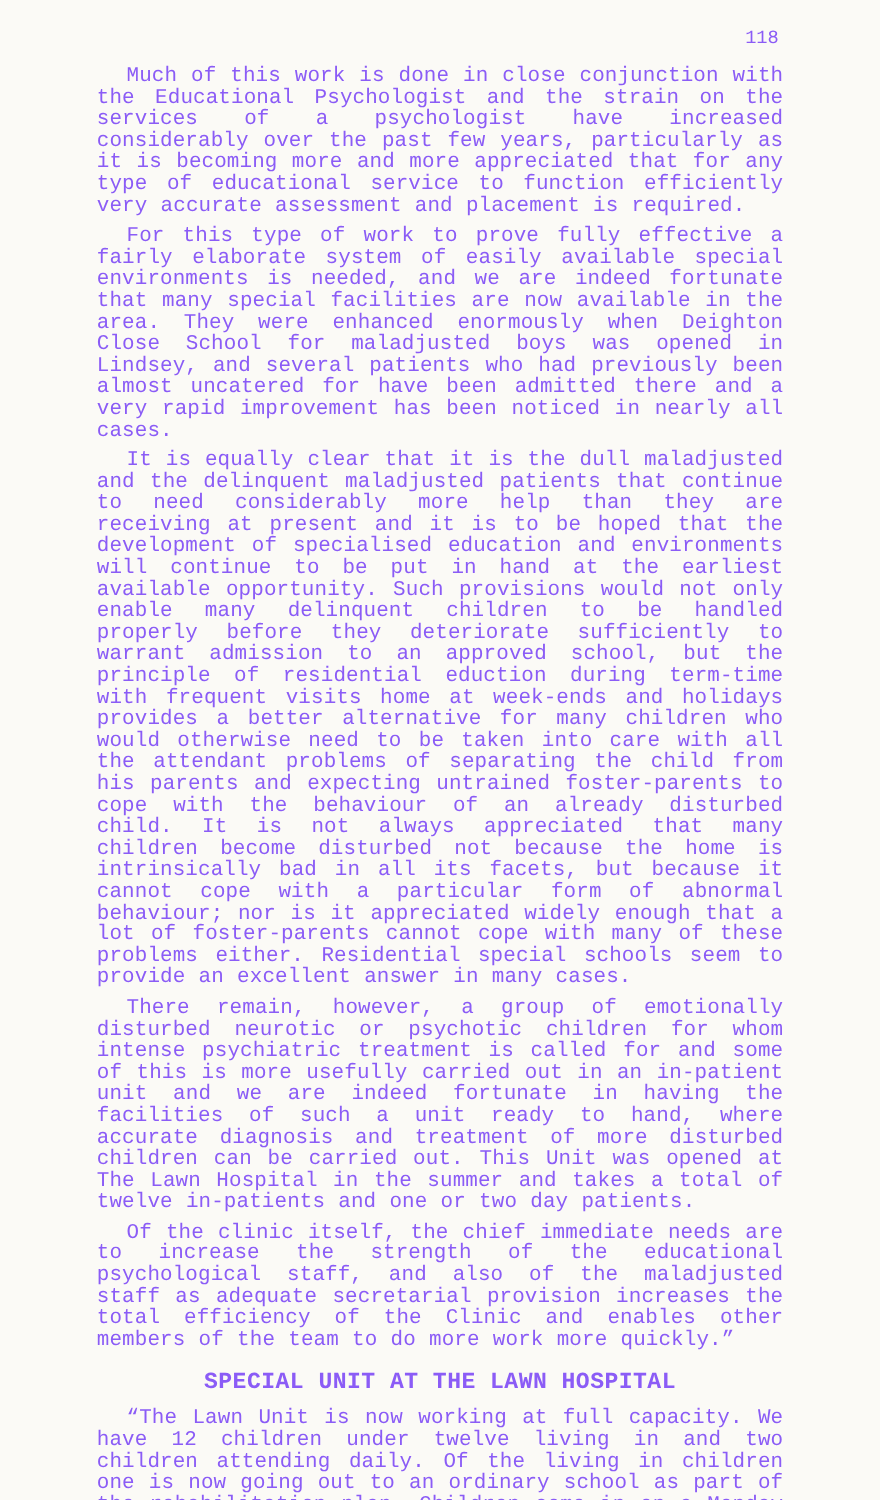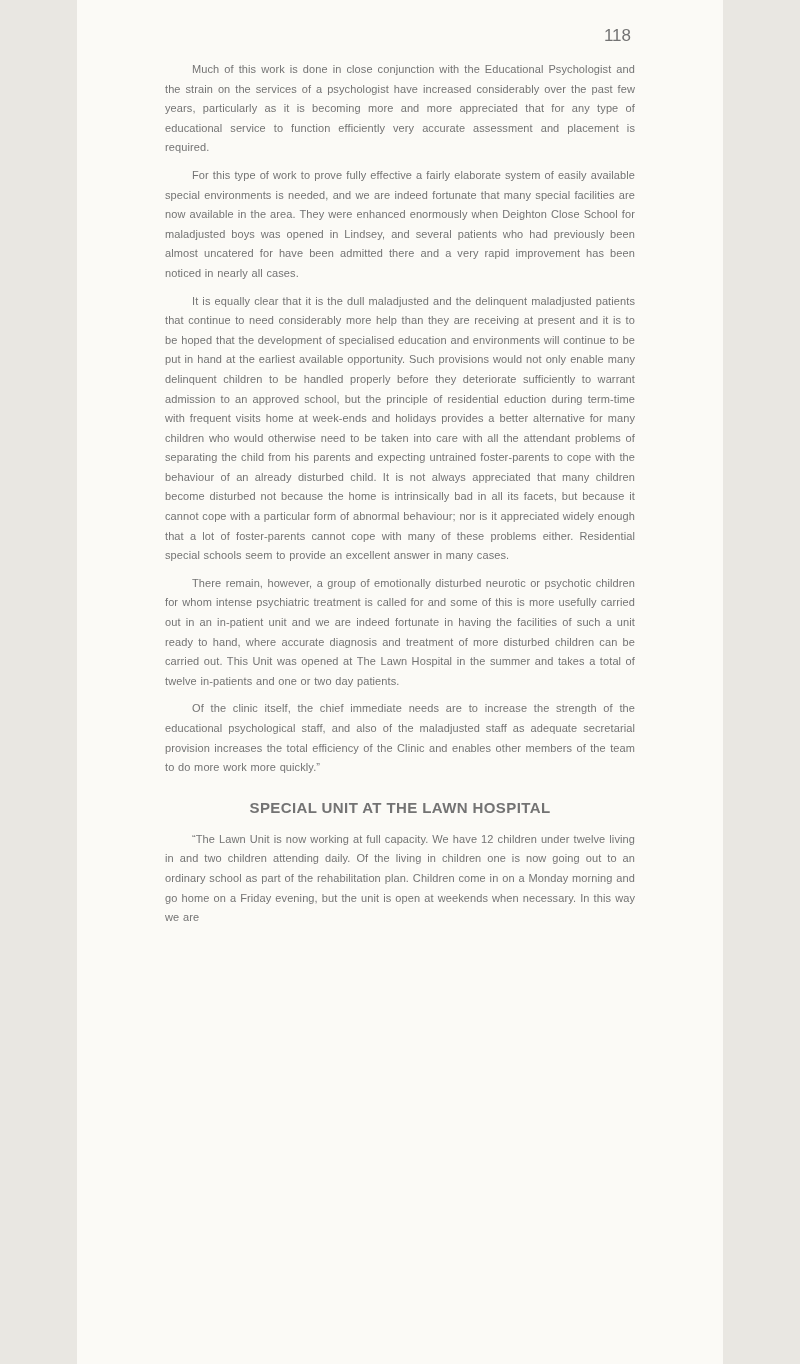--- a/index.html
+++ b/index.html
@@ -3,48 +3,48 @@
 <meta charset="utf-8">
 <style>
   html, body {
     margin: 0;
     padding: 0;
     background: #e9e7e2;
   }
   .page {
     position: relative;
     box-sizing: border-box;
-    width: 646px;
+    width: 800px;
     height: 1364px;
     margin: 0 auto;
     background: #fbfaf6;
-    color: #737373;
-    font-family: Liberation Sans, sans-serif;
+    color: #8b5cf6;
+    font-family: Liberation Mono, monospace;
     padding: 26px 88px 0 88px;
     overflow: hidden;
   }
   .page-number {
     text-align: right;
     font-size: 17px;
     line-height: 20px;
     padding-right: 4px;
     margin-bottom: 14px;
   }
   p.body-para {
     margin: 0 0 8px 0;
-    font-size: 11px;
+    font-size: 19px;
     line-height: 19.6px;
     text-align: justify;
     text-indent: 27px;
     letter-spacing: 0.1px;
     word-spacing: 0.5px;
   }
   h2.section-heading {
     text-align: center;
-    font-size: 15px;
+    font-size: 21px;
     line-height: 20px;
     font-weight: bold;
     letter-spacing: 0.4px;
     margin: 20px 0 12px 0;
   }
 </style>
 </head>
 <body>
 
 <div class="page">

